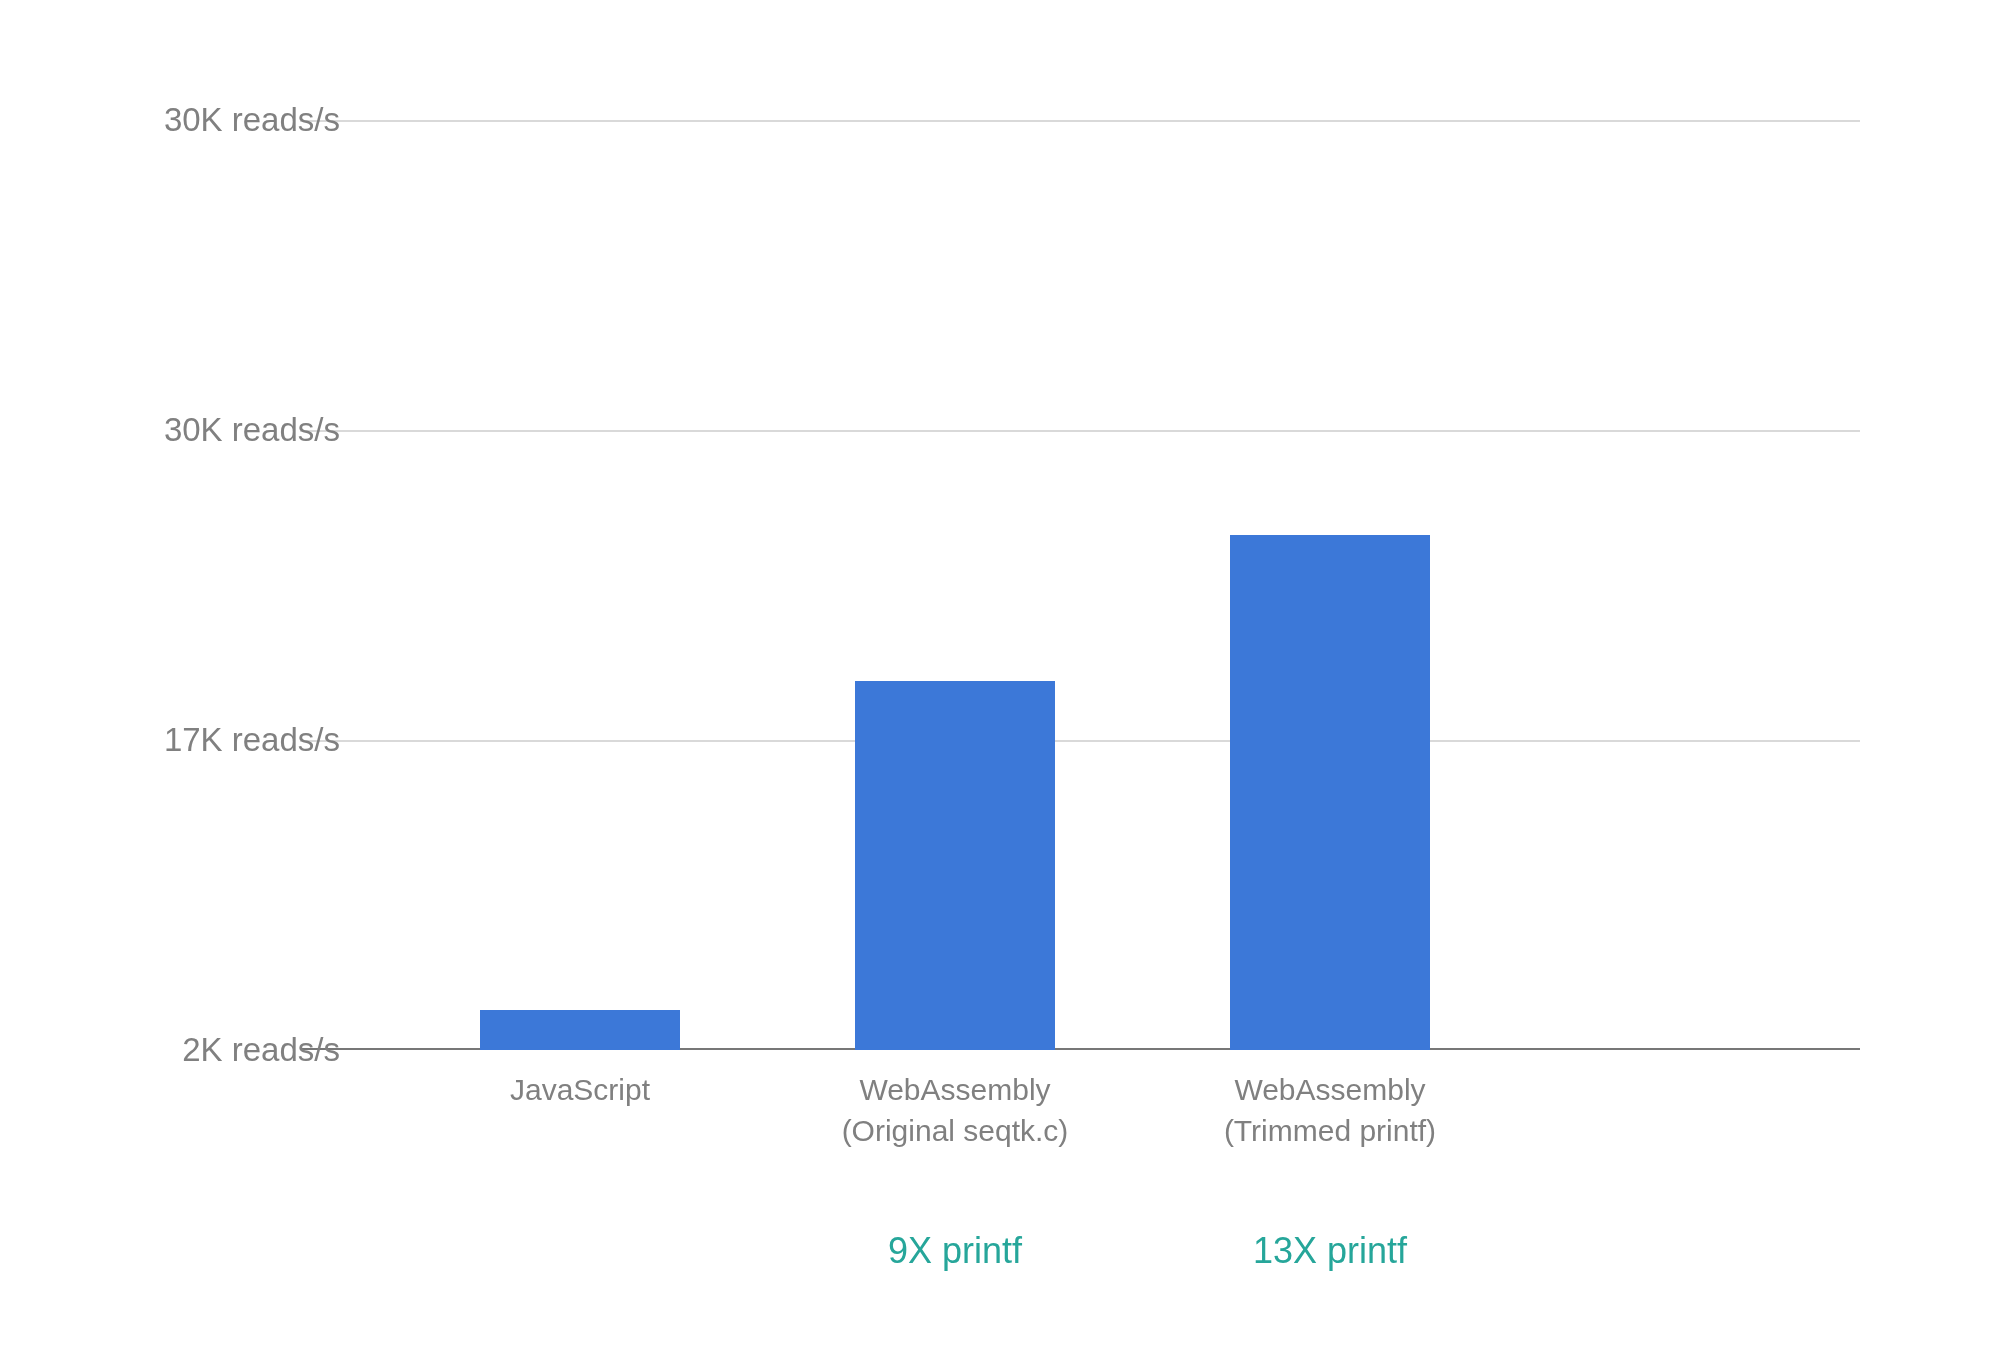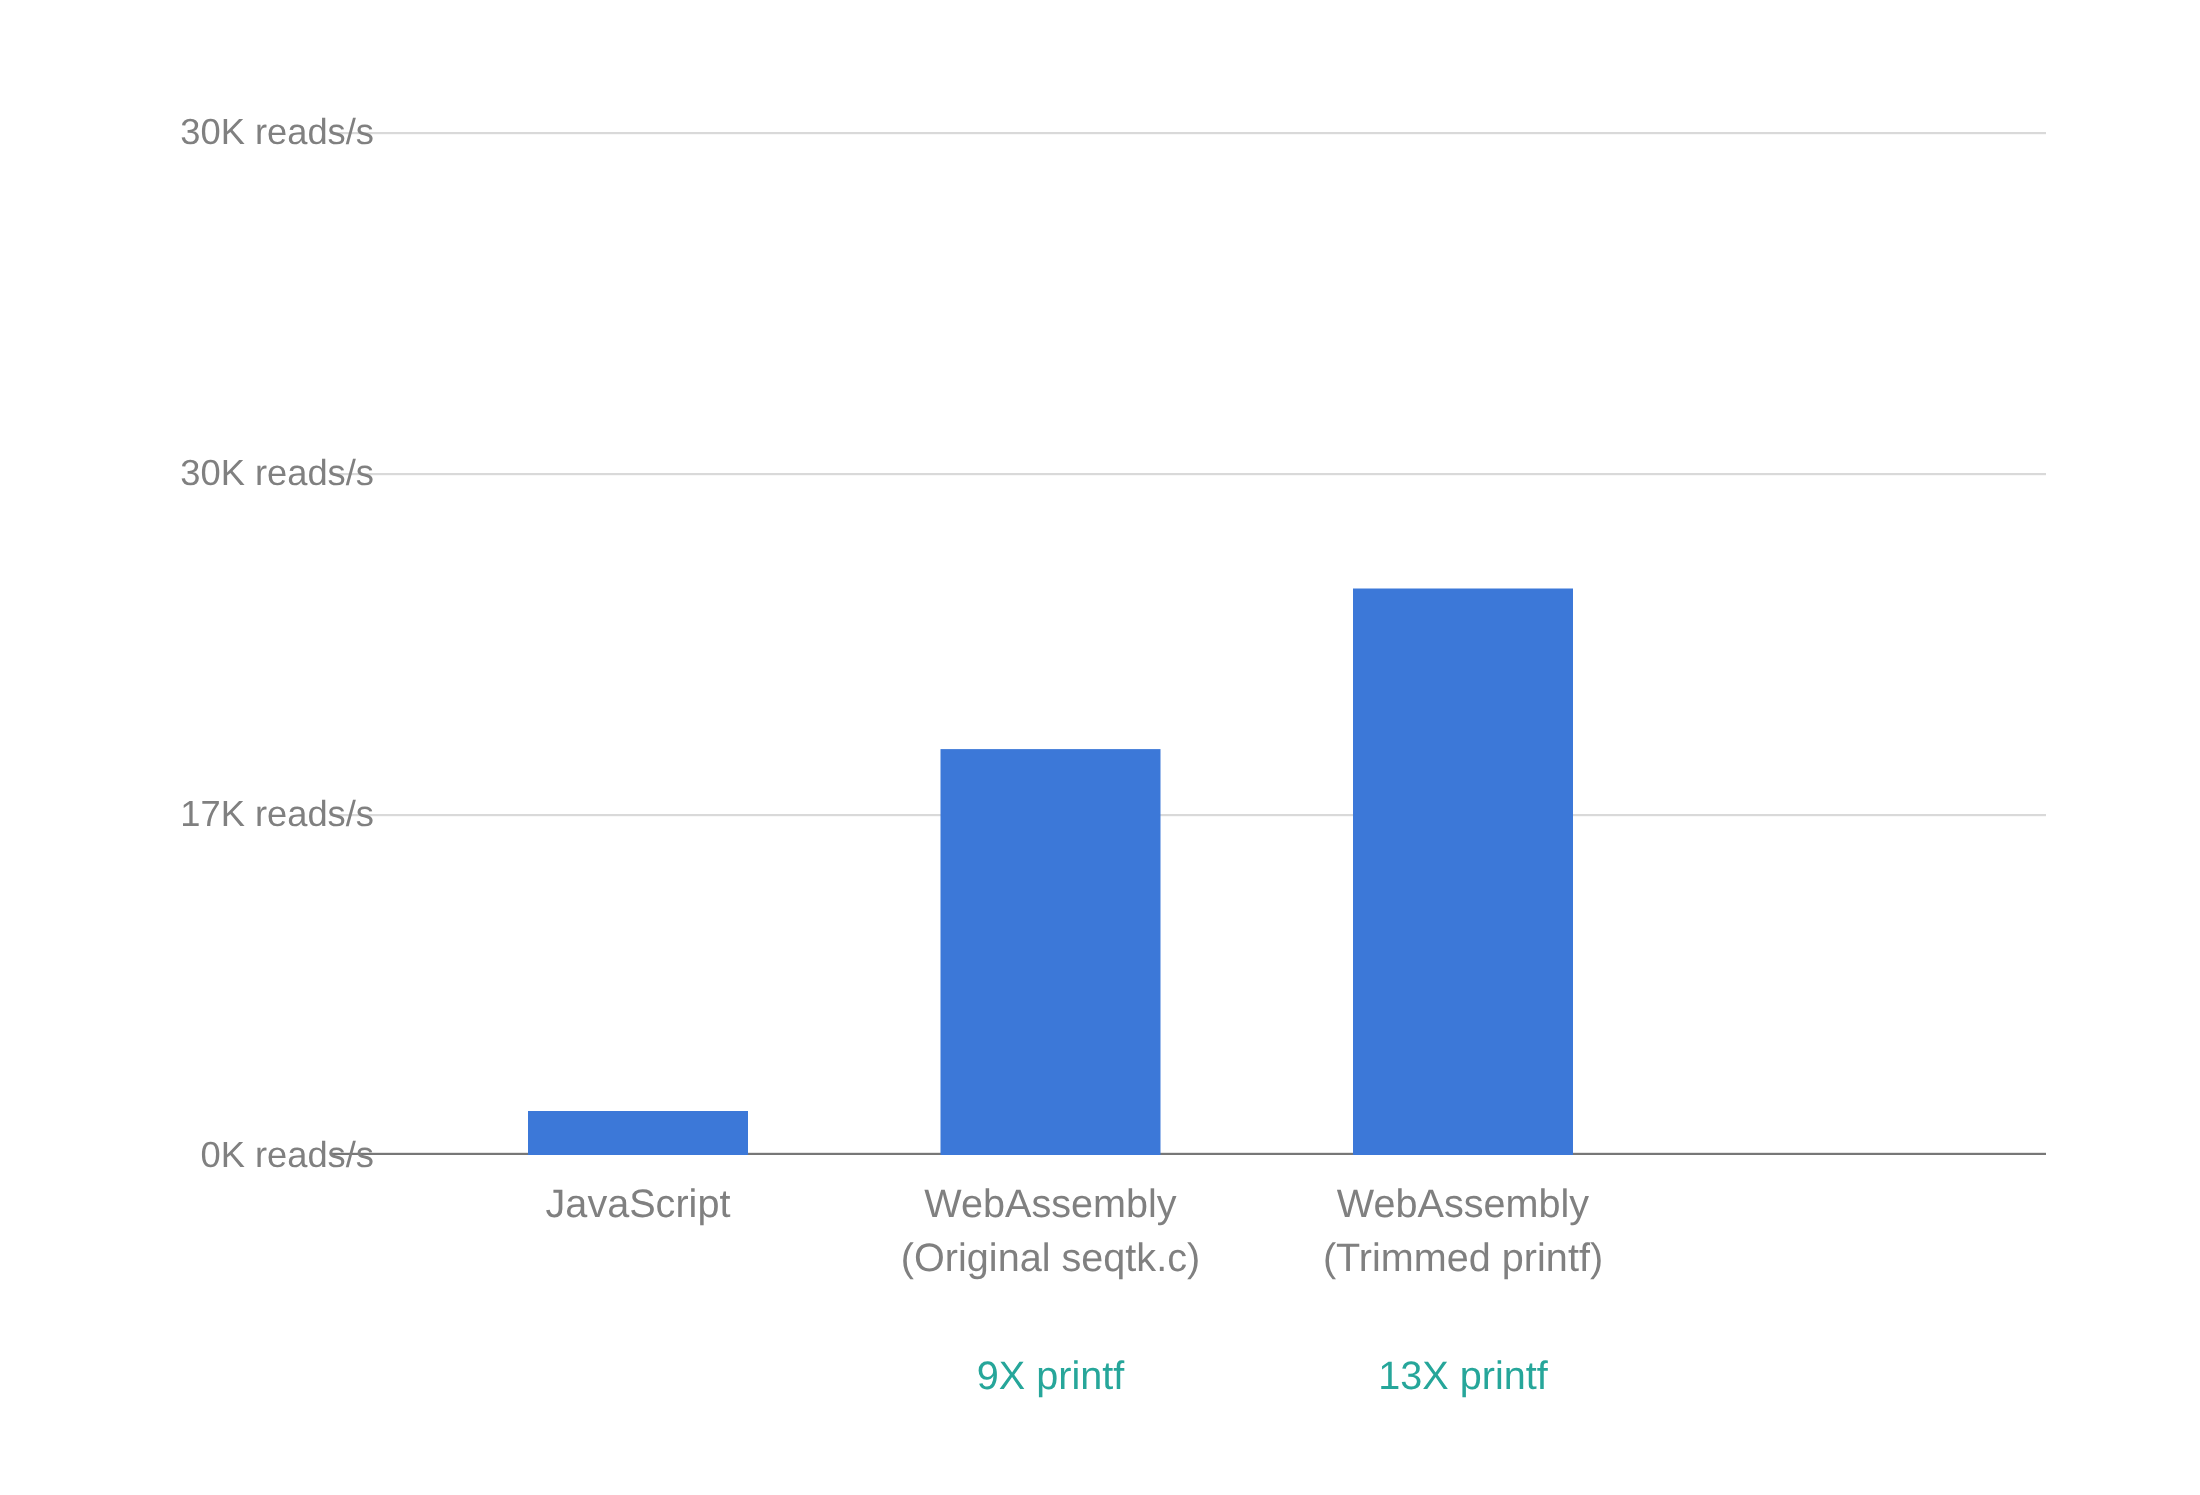--- a/index.html
+++ b/index.html
@@ -61,21 +61,21 @@
   .bar {
     position: absolute;
     bottom: 0;
     background: #3c78d8;
   }
   .x-tick-label {
     position: absolute;
     top: 990px;
     text-align: center;
     color: #808080;
-    font-size: 36px;
+    font-size: 30px;
     line-height: 1.35;
     transform: translateX(-50%);
     white-space: nowrap;
   }
   .annotation {
     position: absolute;
     top: 1150px;
     text-align: center;
     font-size: 36px;
     transform: translateX(-50%);
@@ -97,21 +97,21 @@
     <div class="bars">
       <div class="bar" id="bar-0" style="height: 40.3px; width: 200px; left: 180px; background: rgb(60, 120, 216);"></div>
       <div class="bar" id="bar-1" style="height: 368.9px; width: 200px; left: 555px; background: rgb(60, 120, 216);"></div>
       <div class="bar" id="bar-2" style="height: 514.6px; width: 200px; left: 930px; background: rgb(60, 120, 216);"></div>
     </div>
   </div>
 
   <div class="y-tick-label" style="top:40px;">30K reads/s</div>
   <div class="y-tick-label" style="top:350px;">30K reads/s</div>
   <div class="y-tick-label" style="top:660px;">17K reads/s</div>
-  <div class="y-tick-label" style="top:970px;">0K reads/s</div>
+  <div class="y-tick-label" style="top:970px;">2K reads/s</div>
 
   <div class="x-tick-label" id="xlabel-0" style="left: 500px;">JavaScript</div>
   <div class="x-tick-label" id="xlabel-1" style="left: 875px;">WebAssembly<br>(Original seqtk.c)</div>
   <div class="x-tick-label" id="xlabel-2" style="left: 1250px;">WebAssembly<br>(Trimmed printf)</div>
 
   <div class="annotation" id="anno-0" style="left: 875px; color: rgb(38, 166, 154);">9X printf</div>
   <div class="annotation" id="anno-1" style="left: 1250px; color: rgb(38, 166, 154);">13X printf</div>
 
 </div>
 

